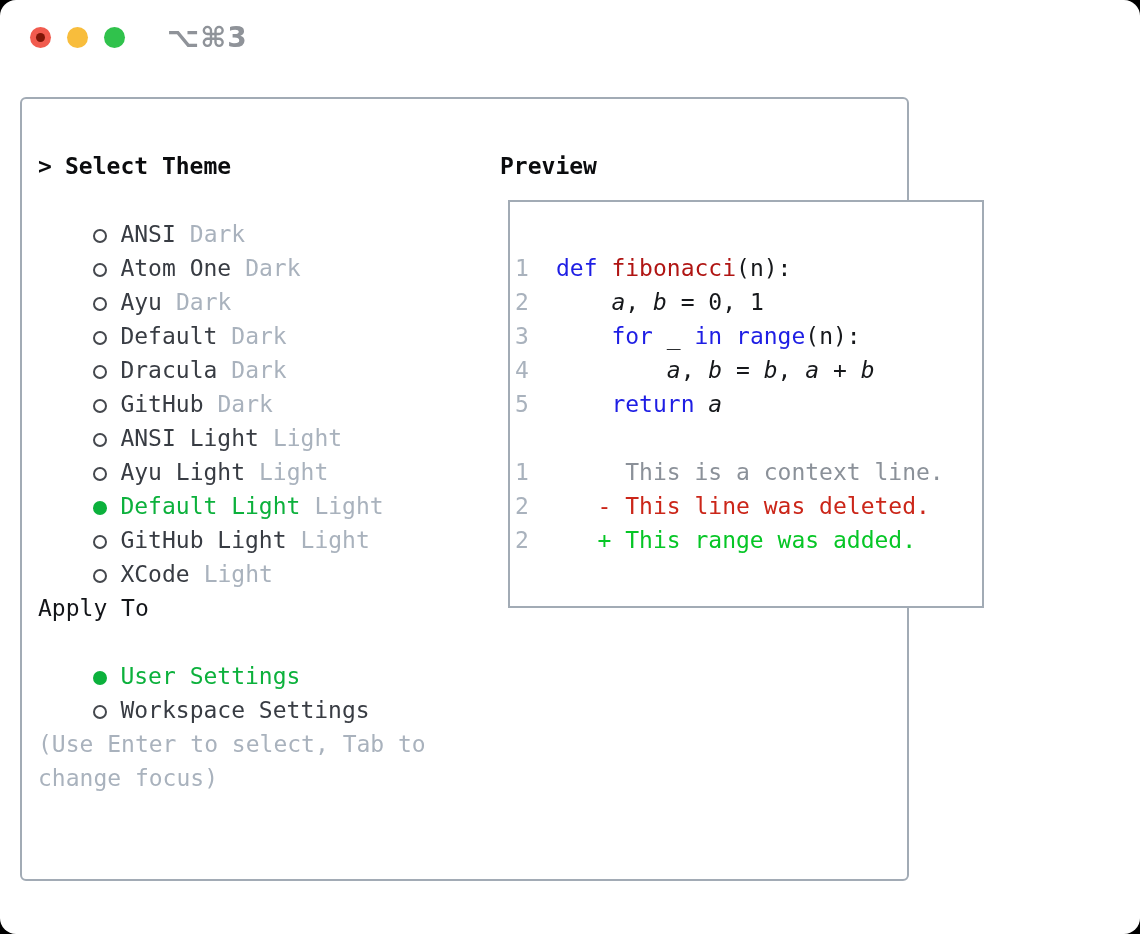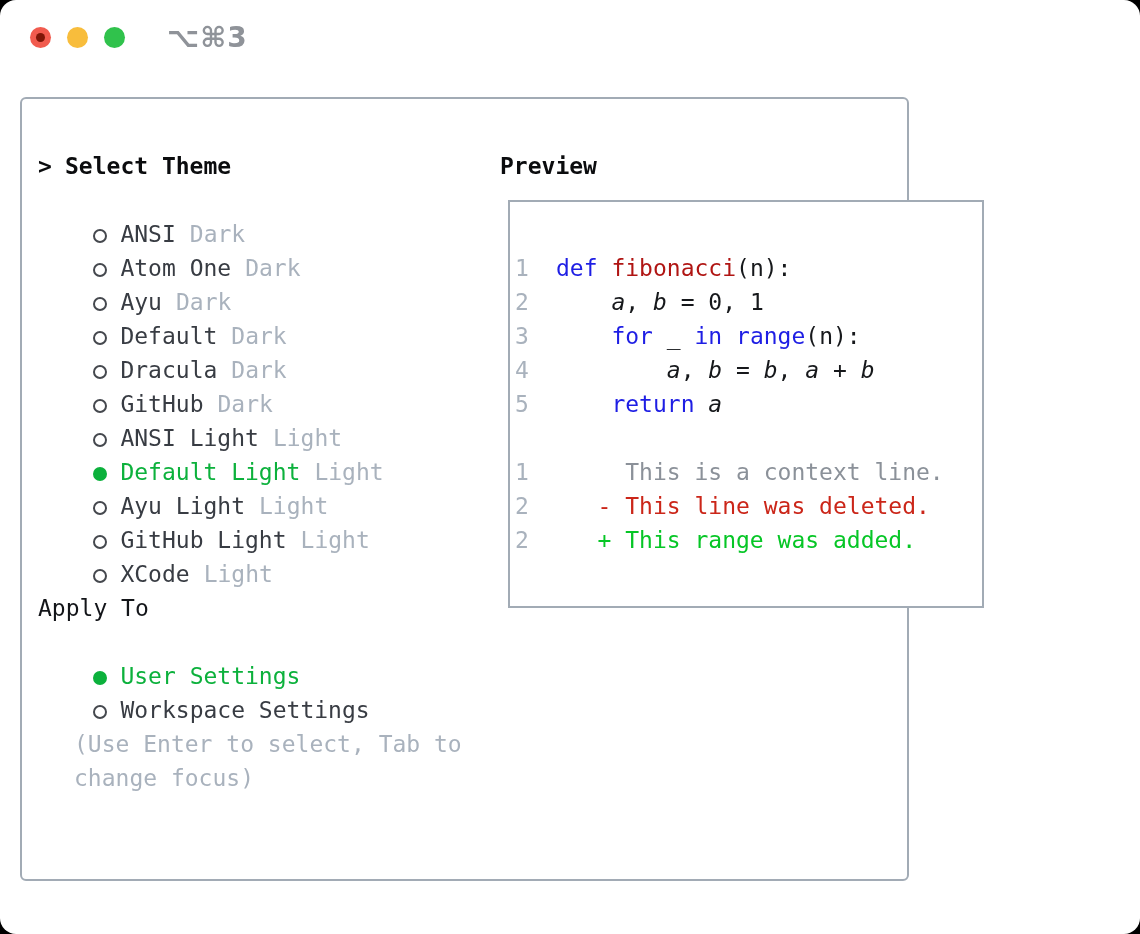--- a/index.html
+++ b/index.html
@@ -43,21 +43,21 @@
   .marker {
     display:inline-block; width:14px; height:14px; border-radius:50%;
     border:2px solid #45484e; margin-right:13px; vertical-align:-1px;
   }
   .item { cursor:pointer; }
   .item-name { color:var(--item_text); }
   .item-variant { color:var(--muted); margin-left:14px; }
   .item.selected .marker { background:var(--selected_green); border-color:var(--selected_green); }
   .item.selected .item-name { color:var(--selected_green); }
   .apply-header { color:#131519; }
-  .help-line { color:var(--muted);margin-left:36px; }
+  .help-line { color:var(--muted); }
   
   .preview-header { position:absolute; left:478px; top:50px; font-weight:bold; color:#0b0c0e; }
   .preview-box {
     position:absolute; left:486px; top:101px; width:476px; height:408px;
     border:2px solid var(--border); background:#fff;
     padding:49px 0 0 5px; overflow:hidden;
   }
   .code-line { display:flex; height:34px; line-height:34px; font-size:23px; white-space:pre; }
   .ln { flex:none; width:41px; color:var(--line_number); }
   .seg-kw   { color:var(--keyword); }
@@ -109,26 +109,26 @@
   </div>
 
   <div class="line item">
     <span class="marker"></span><span class="item-name">GitHub</span><span class="item-variant">Dark</span>
   </div>
 
   <div class="line item">
     <span class="marker"></span><span class="item-name">ANSI Light</span><span class="item-variant">Light</span>
   </div>
 
+  <div class="line item">
+    <span class="marker"></span><span class="item-name">Ayu Light</span><span class="item-variant">Light</span>
+  </div>
+
   <div class="line item selected">
     <span class="marker"></span><span class="item-name">Default Light</span><span class="item-variant">Light</span>
-  </div>
-
-  <div class="line item">
-    <span class="marker"></span><span class="item-name">Ayu Light</span><span class="item-variant">Light</span>
   </div>
 
   <div class="line item">
     <span class="marker"></span><span class="item-name">GitHub Light</span><span class="item-variant">Light</span>
   </div>
 
 
   <div class="line item">
     <span class="marker"></span><span class="item-name">XCode</span><span class="item-variant">Light</span>
   </div>

